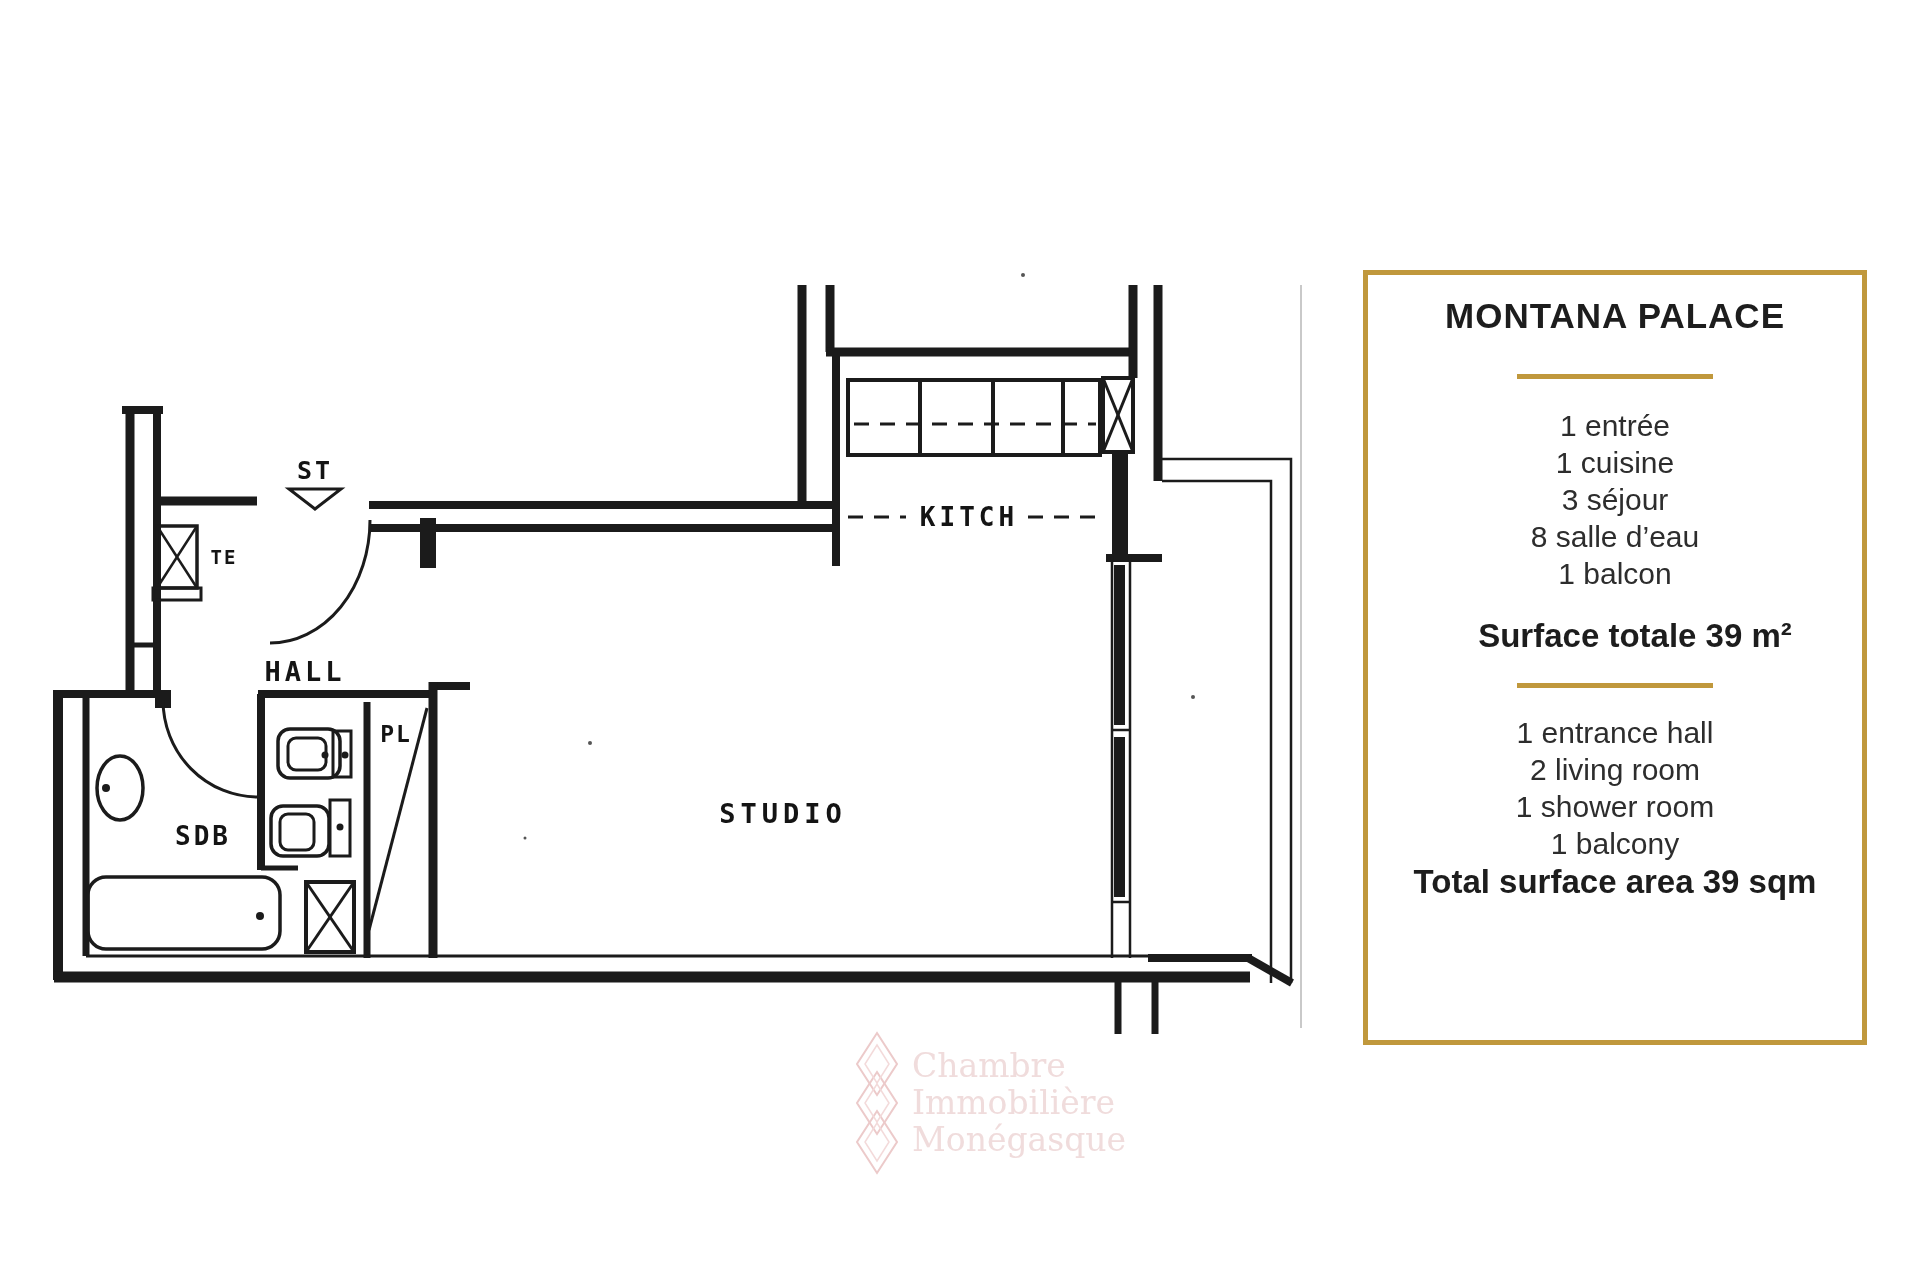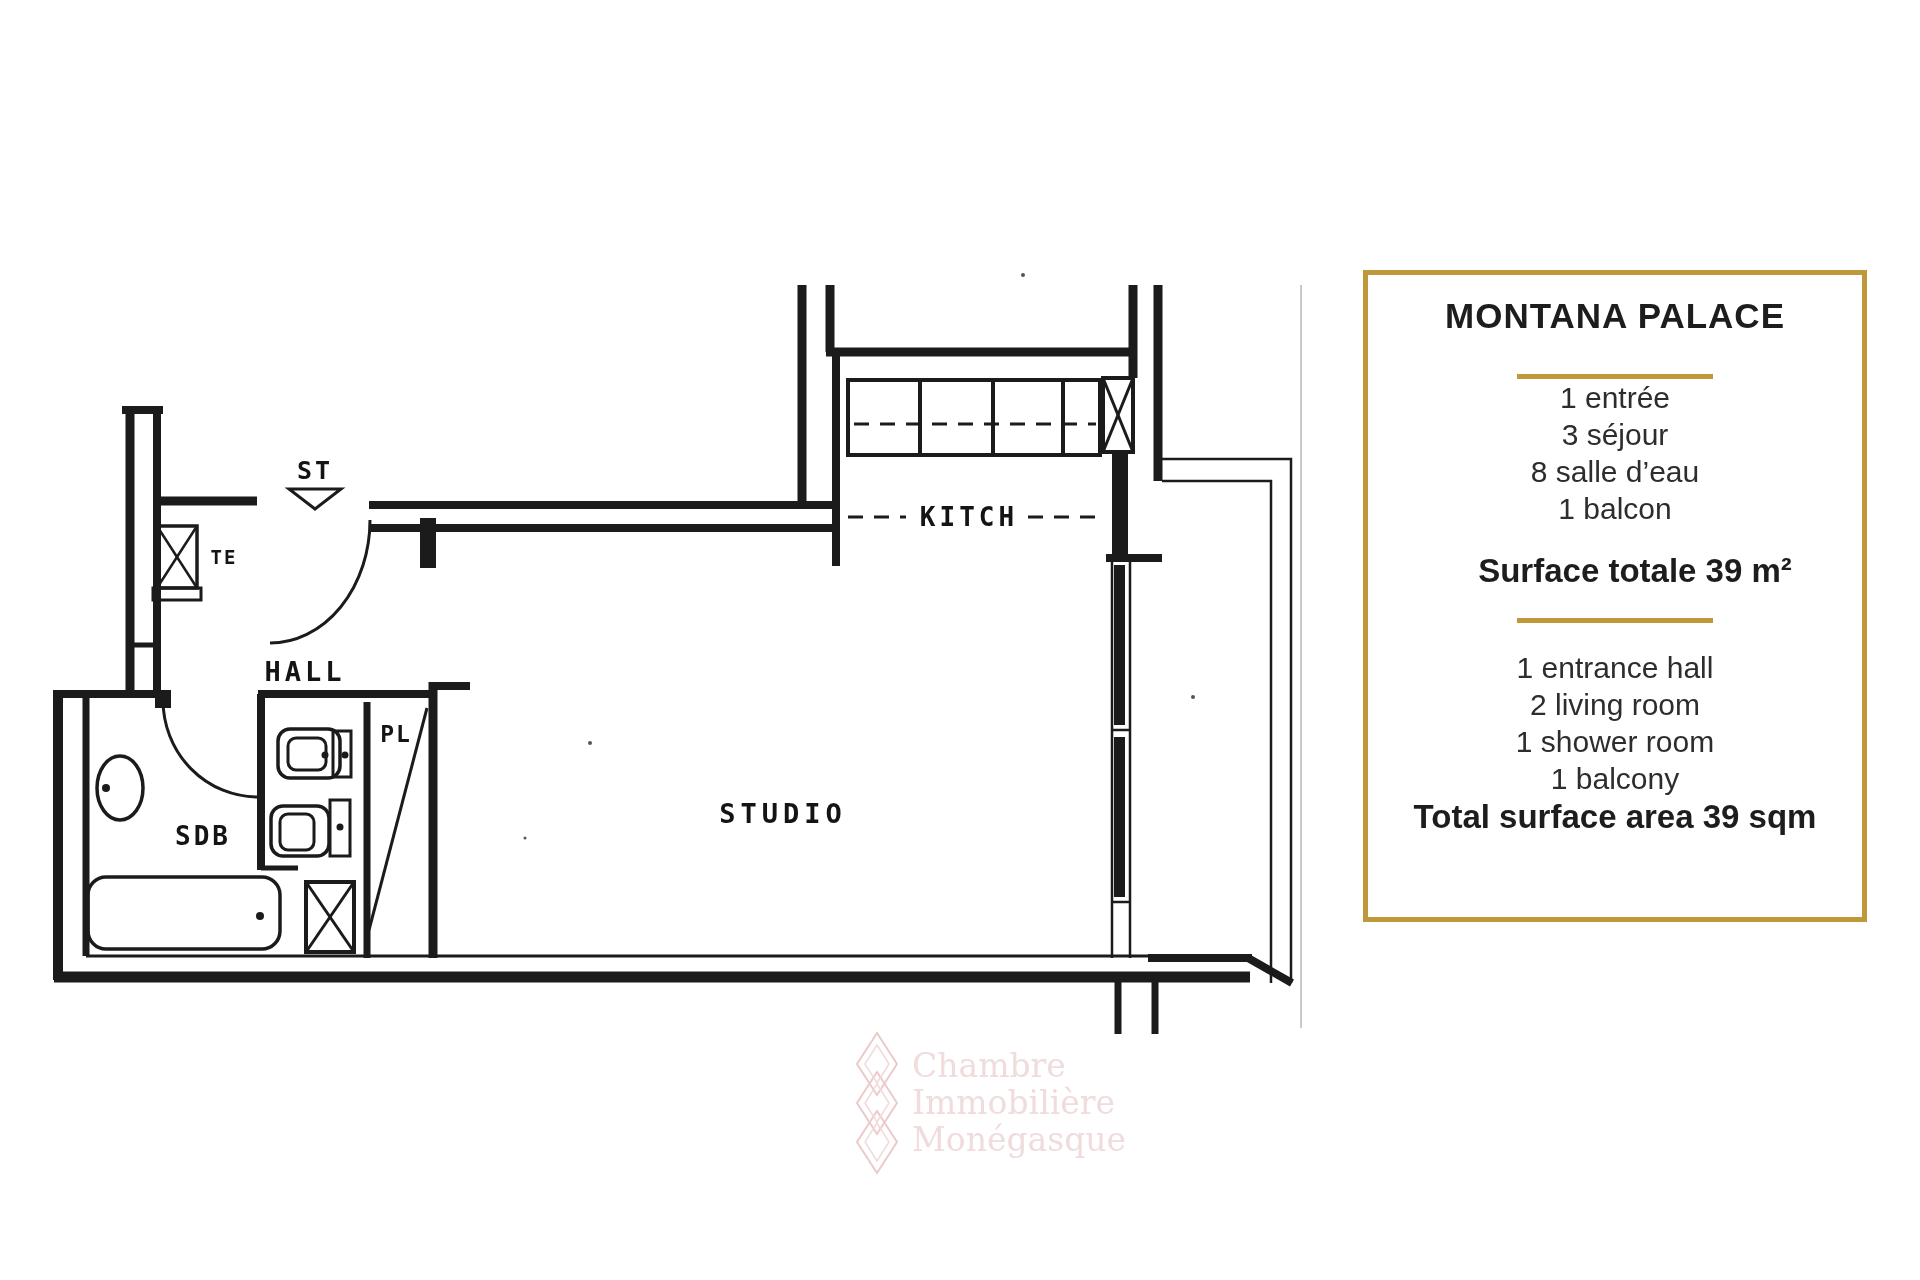--- a/index.html
+++ b/index.html
@@ -1,28 +1,28 @@
 <!DOCTYPE html>
 <html><head>
 <meta charset="utf-8">
 <style>
   html,body{margin:0;padding:0;background:#ffffff;}
   .stage{position:relative;width:1920px;height:1280px;background:#ffffff;overflow:hidden;
          font-family:"Liberation Sans",sans-serif;}
   .plan-svg{position:absolute;left:0;top:0;}
   .plan-label{font-family:"DejaVu Sans Mono",monospace;font-weight:bold;fill:#141414;}
   
-  .panel{position:absolute;left:1363px;top:270px;width:504px;height:652px;
+  .panel{position:absolute;left:1363px;top:270px;width:504px;height:775px;
          border:5px solid #c0983c;box-sizing:border-box;background:#ffffff;
          text-align:center;color:#242424;}
   .p-title{margin-top:21px;font-size:35px;line-height:40px;font-weight:700;
            letter-spacing:1px;color:#1d1d1d;}
   .p-divider{width:196px;height:5px;background:#c0983c;margin:38px auto 0 auto;}
   .p-divider.second{margin-top:27px;}
-  .p-list{font-size:30px;line-height:37px;font-weight:400;color:#2d2d2d;}
+  .p-list{margin-top:28px;font-size:30px;line-height:37px;font-weight:400;color:#2d2d2d;}
   .p-list.en{margin-top:26px;}
   .p-total{font-size:33px;line-height:40px;font-weight:700;color:#1d1d1d;}
   .p-total.fr{margin-top:24px;padding-left:40px;}
   .p-total.en{}
   
   .wm-text{font-family:"DejaVu Serif",serif;fill:#f0dcdc;font-size:33px;}
 </style>
 </head>
 <body>
 
@@ -173,20 +173,21 @@
       <text class="wm-text" x="912" y="1151">Monégasque</text>
     </g>
   </svg>
 
   <div class="panel">
     <div class="p-title">MONTANA PALACE</div>
     <div class="p-divider"></div>
 
     <div class="p-list fr">
       <div>1 entrée</div>
+      <div>1 cuisine</div>
       <div>3 séjour</div>
       <div>8 salle d’eau</div>
       <div>1 balcon</div>
     </div>
 
     <div class="p-total fr">Surface totale 39 m²</div>
 
     <div class="p-divider second"></div>
 
     <div class="p-list en">

